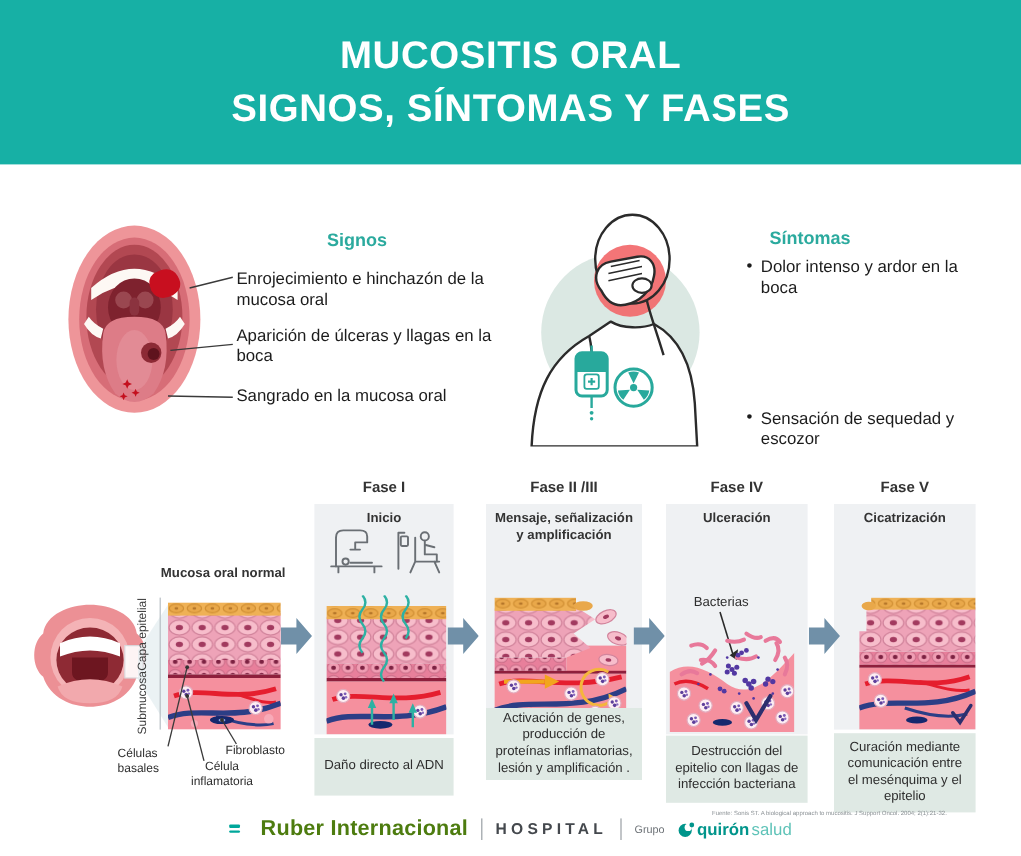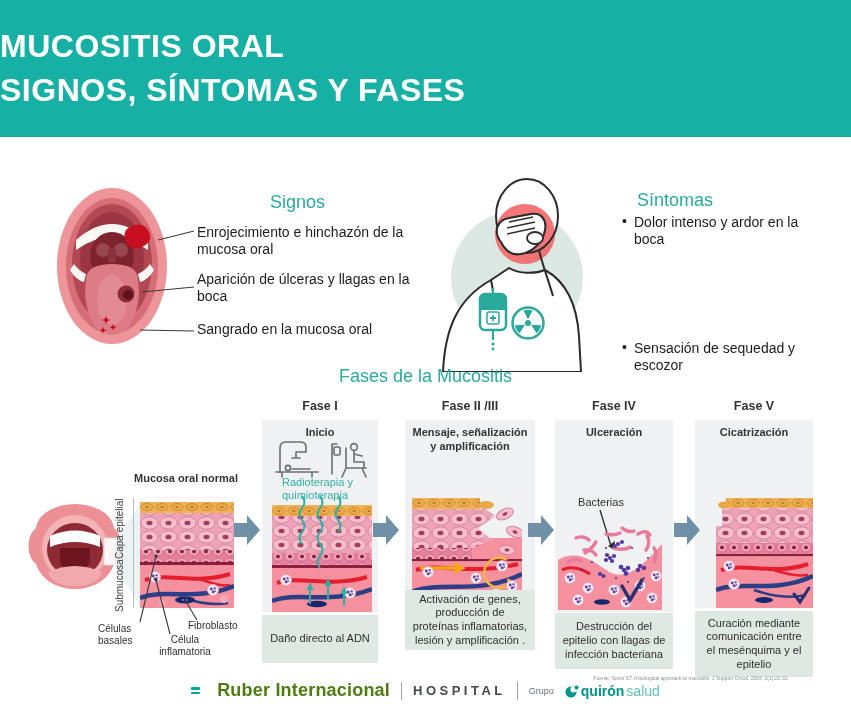--- a/index.html
+++ b/index.html
@@ -1,23 +1,23 @@
 <!DOCTYPE html>
 <html><head>
 <meta charset="utf-8">
 <style>
   html,body{margin:0;padding:0;background:#fff;}
   #canvas{position:relative;width:851px;height:713px;background:#ffffff;overflow:hidden;
           font-family:"Liberation Sans","DejaVu Sans",sans-serif;color:#222;}
   .abs{position:absolute;}
   .band{left:0;top:0;width:851px;height:137px;background:#17b0a5;}
-  .band-title{left:0;top:24px;width:851px;color:#fff;font-weight:bold;
+  .band-title{left:0;top:24px;width:851px;text-align:center;color:#fff;font-weight:bold;
               font-size:32px;line-height:1.38;letter-spacing:.5px;}
   .intro{left:0;top:148px;width:851px;text-align:center;font-size:15px;color:#1c1c1c;}
-  .teal-head{color:#2baa9e;font-weight:normal;font-size:18px;text-align:center;}
+  .teal-head{color:#2baa9e;font-weight:bold;font-size:15px;text-align:center;}
   .sign-item{font-size:14px;line-height:1.18;color:#1c1c1c;width:235px;}
   .sym-item{font-size:14px;line-height:1.18;color:#1c1c1c;width:185px;padding-left:14px;position:relative;}
   .sym-item::before{content:"•";position:absolute;left:2px;top:-1px;}
   .phase-head{font-size:12.5px;font-weight:bold;color:#333;text-align:center;}
   .panel{background:#eff1f3;}
   .inner-title{font-size:11px;font-weight:bold;color:#333;text-align:center;line-height:1.25;}
   .caption{background:#dfe9e4;font-size:11px;color:#2e2e2e;text-align:center;line-height:1.25;
            display:flex;align-items:center;justify-content:center;padding:4px 6px;box-sizing:border-box;}
   .note-teal{font-size:11px;color:#35b0a2;line-height:1.18;}
   .v-label{writing-mode:vertical-rl;transform:rotate(180deg);font-size:10px;color:#3a3a3a;text-align:center;}
@@ -144,21 +144,20 @@
           <circle r="3"></circle>
         </g>
       </g>
     </g>
   </svg>
 
   <div class="abs teal-head" style="left:620px;top:190px;width:110px">Síntomas</div>
   <div class="abs sym-item" style="left:620px;top:214px">Dolor intenso y ardor en la boca</div>
   <div class="abs sym-item" style="left:620px;top:307px">Sensación de sequedad y escozor</div>
 
-  <div class="abs teal-head" style="left:0;top:366px;width:851px">Fases de la Mucositis</div>
 
   <div class="abs inner-title" style="left:134px;top:472px;width:104px">Mucosa oral normal</div>
 
   <svg class="abs" style="left:28px;top:498px" width="94" height="94" viewBox="0 0 94 94">
     <path d="M47,6 C64,6 84,14 86,30 C96,38 96,58 86,66 C80,84 62,91 47,91 C32,91 14,84 8,66 C-2,58 -2,38 8,30 C10,14 30,6 47,6 Z" fill="#ec9095"></path>
     <ellipse cx="47" cy="50" rx="33" ry="33" fill="#f4b3b6"></ellipse>
     <ellipse cx="47" cy="52" rx="28" ry="27" fill="#8e2a34"></ellipse>
     <path d="M22,38 Q47,27 72,38 L72,49 Q47,39 22,49 Z" fill="#ffffff"></path>
     <path d="M32,50 h30 v12 q0,9 -15,9 q-15,0 -15,-9 z" fill="#6d1620"></path>
     <path d="M20,74 Q47,62 74,74 Q70,88 47,88 Q24,88 20,74 Z" fill="#f2a9ad"></path>
@@ -219,21 +218,20 @@
       </g>
       <g transform="translate(52,0)">
         <path d="M6,6 V36 M6,6 h5"></path>
           <rect x="8" y="9" width="6" height="8" rx="1"></rect>
         <path d="M20,10 V30 H40 M20,30 L16,39 M36,30 L40,39"></path>
         <circle cx="28" cy="9" r="3.4"></circle>
           <path d="M28,13 V24 H38 V30 M28,16 L36,18"></path>
       </g>
     </g>
   </svg>
-  <div class="abs note-teal" style="left:282px;top:476px;width:96px">Radioterapia y quimioterapia</div>
   <svg class="abs" style="left:272px;top:496px" width="100" height="116" viewBox="0 0 100 116">
     <rect x="0" y="18" width="100" height="39" fill="url(#pEpi)"></rect>
     <rect x="0" y="9" width="100" height="11" fill="url(#pKerat)"></rect>
     <rect x="0" y="57" width="100" height="12" fill="url(#pBasal)"></rect>
     <rect x="0" y="69" width="100" height="3" fill="#8e1f3c"></rect>
     <rect x="0" y="72" width="100" height="44" fill="#f5909e"></rect>
     <path d="M5,87 C28,79 58,92 95,81" stroke="#e51e2e" stroke-width="4" fill="none"></path>
     <path d="M0,105 C26,95 58,109 100,93" stroke="#2c3e86" stroke-width="4.5" fill="none"></path>
     <ellipse cx="45" cy="108" rx="10" ry="3.2" fill="#15286e"></ellipse>
     <use href="#infCell" x="14" y="84"></use>

